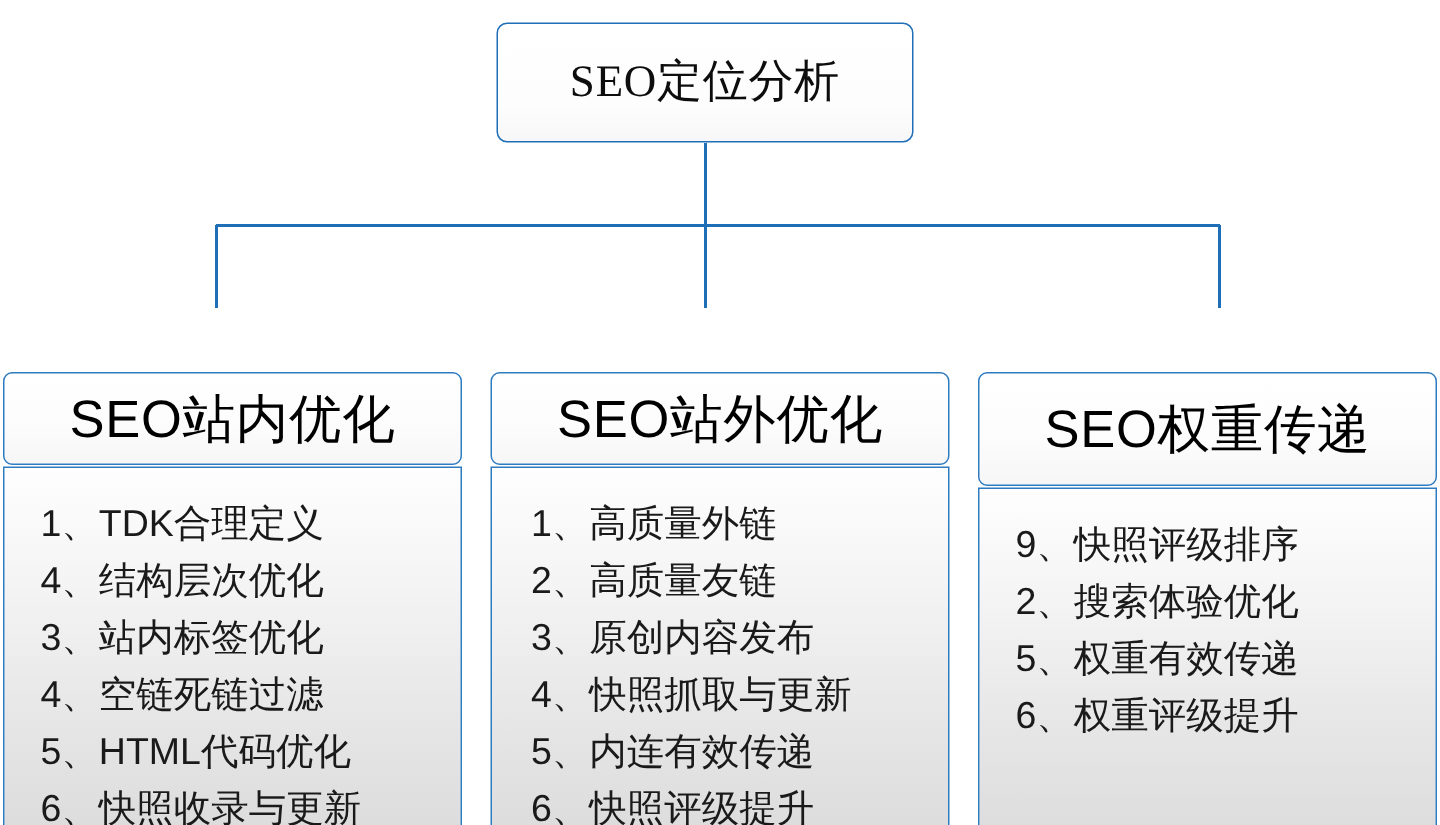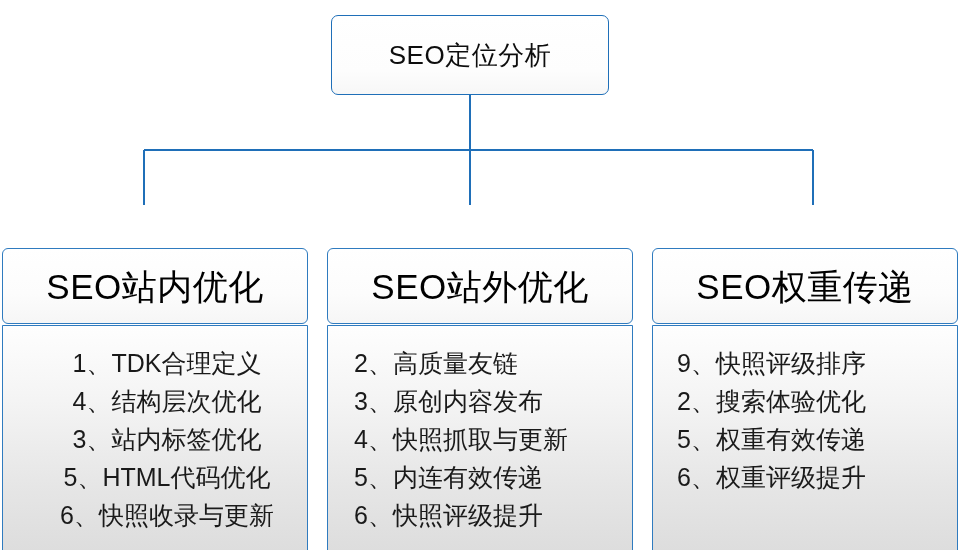--- a/index.html
+++ b/index.html
@@ -30,25 +30,26 @@
     height: 80px;
     box-sizing: border-box;
     border: 1.6px solid #1f6fb8;
     border-radius: 7px;
     background: linear-gradient(to bottom, #ffffff 0%, #fdfdfd 70%, #f7f7f7 100%);
     display: flex;
     align-items: center;
     justify-content: center;
   }
   .root-node .root-title {
-    font-size: 26px;
+    font-size: 30px;
     line-height: 1;
     letter-spacing: 0.5px;
     color: #0d0d0d;
     white-space: nowrap;
+    font-family: Liberation Serif, serif;
   }
 
   
   #connectors {
     position: absolute;
     left: 0;
     top: 0;
     width: 960px;
     height: 550px;
     pointer-events: none;
@@ -118,21 +119,21 @@
   .list-item {
     font-size: 25px;
     line-height: 38px;
     color: #1a1a1a;
     white-space: nowrap;
     padding-left: 0;
     text-align: left;
   }
 
   
-  .column-1 .list-item { padding-left: 24px; text-align: center; }
+  .column-1 .list-item { padding-left: 24px; }
   .column-2 .list-item { padding-left: 26px; }
   .column-3 .list-item { padding-left: 24px; }
 </style>
 </head>
 <body>
 
 <div id="diagram-root">
 
   <svg id="connectors" viewBox="0 0 960 550" width="960" height="550" aria-hidden="true">
     <g stroke="#1f6fb8" stroke-width="2" fill="none" shape-rendering="crispEdges">
@@ -152,32 +153,34 @@
 
     <div class="column column-1">
       <div class="col-header">
         <span class="col-title">SEO站内优化</span>
       </div>
       <div class="col-body">
         <ul class="item-list">
           <li class="list-item">1、TDK合理定义</li>
           <li class="list-item">4、结构层次优化</li>
           <li class="list-item">3、站内标签优化</li>
+          <li class="list-item">4、空链死链过滤</li>
           <li class="list-item">5、HTML代码优化</li>
           <li class="list-item">6、快照收录与更新</li>
         </ul>
       </div>
     </div>
 
     <div class="column column-2">
       <div class="col-header">
         <span class="col-title">SEO站外优化</span>
       </div>
       <div class="col-body">
         <ul class="item-list">
+          <li class="list-item">1、高质量外链</li>
           <li class="list-item">2、高质量友链</li>
           <li class="list-item">3、原创内容发布</li>
           <li class="list-item">4、快照抓取与更新</li>
           <li class="list-item">5、内连有效传递</li>
           <li class="list-item">6、快照评级提升</li>
         </ul>
       </div>
     </div>
 
     <div class="column column-3">

